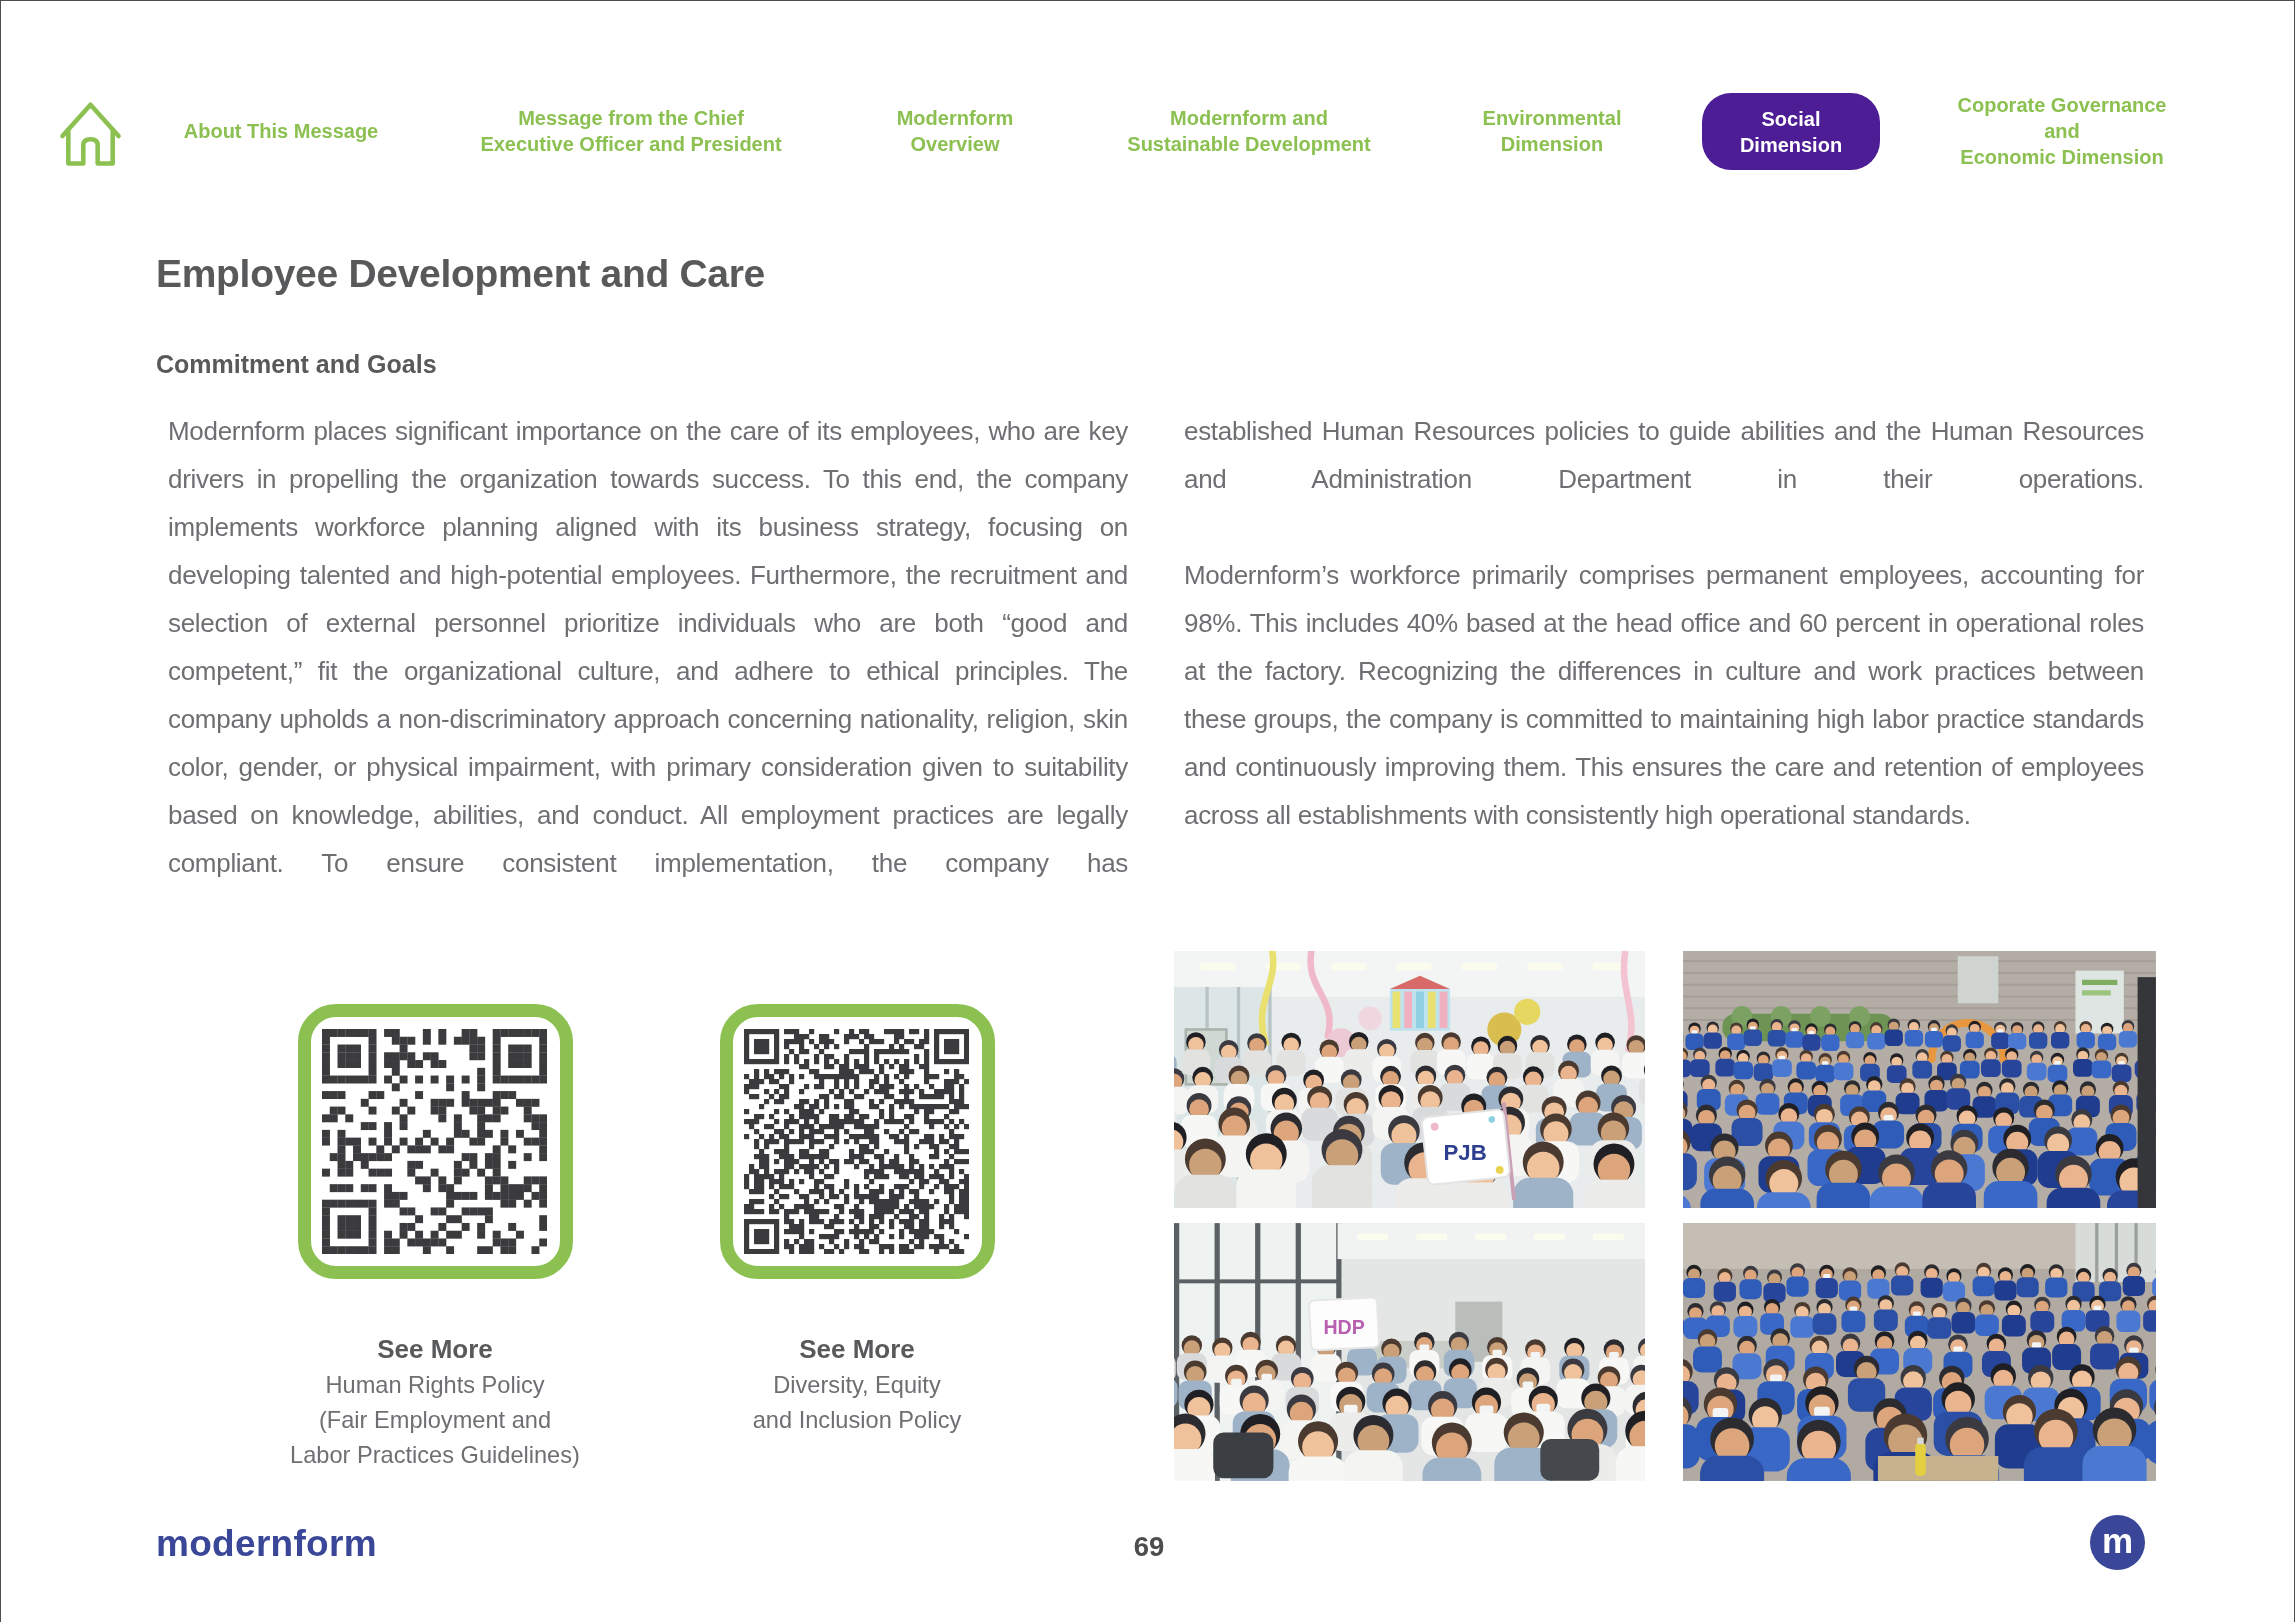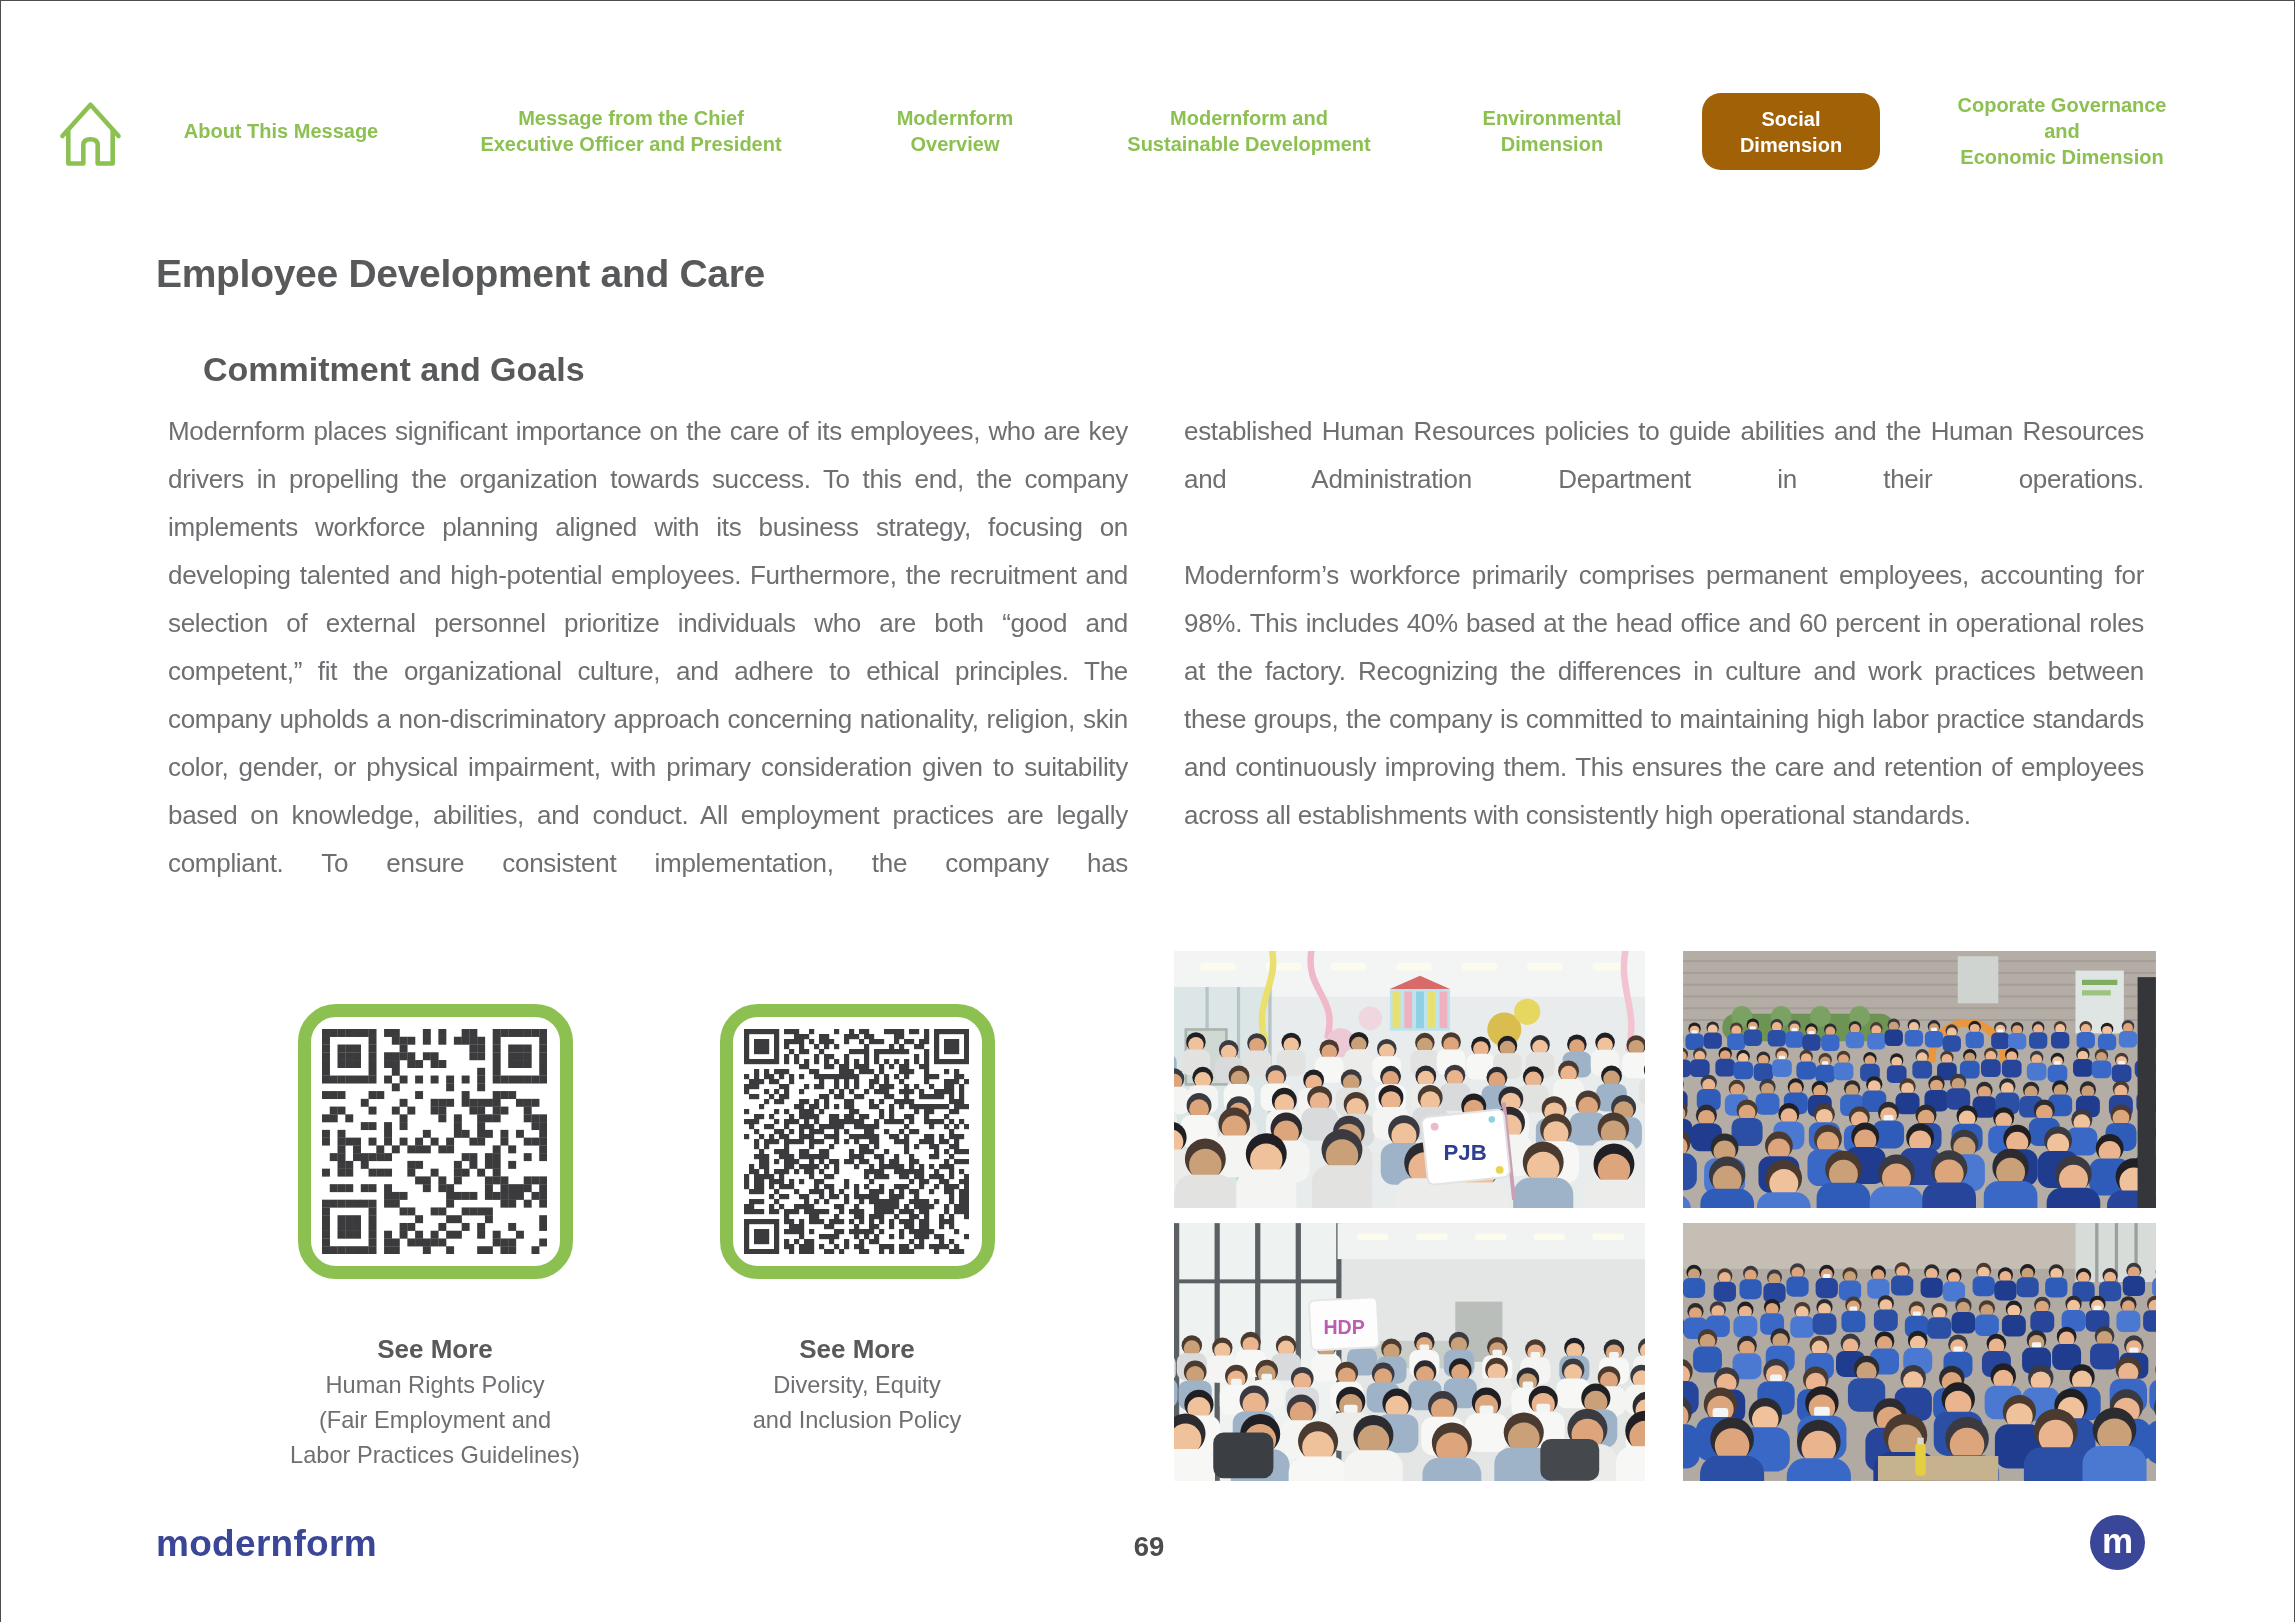--- a/index.html
+++ b/index.html
@@ -9,26 +9,26 @@
     font-family:"Liberation Sans","DejaVu Sans",sans-serif;
   }
   
   .home-icon{position:absolute;left:56px;top:92px;width:67px;height:77px;}
   .nav-item{
     position:absolute;top:89px;height:82px;display:flex;align-items:center;justify-content:center;
     transform:translateX(-50%);text-align:center;font-weight:700;font-size:20px;line-height:26px;
     color:#8CC152;white-space:pre-line;cursor:pointer;
   }
   .nav-item.active{
-    background:#a16207;color:#ffffff;border-radius:19px;min-width:178px;height:77px;top:92px;
+    background:#4c1d95;color:#ffffff;border-radius:29px;min-width:178px;height:77px;top:92px;
     padding:0 15.7px;box-sizing:border-box;
   }
   
   .page-title{position:absolute;left:155px;top:251px;font-size:39px;font-weight:600;color:#58595B;letter-spacing:-0.3px;}
-  .section-heading{position:absolute;left:155px;top:349px;font-size:34px;font-weight:600;color:#58595B;margin-left:47px;}
+  .section-heading{position:absolute;left:155px;top:349px;font-size:25px;font-weight:600;color:#58595B;}
   
   .col{position:absolute;top:394px;width:984px;font-size:26px;line-height:48px;color:#6E6F72;
        text-align:justify;letter-spacing:-0.3px;}
   .col p{margin:12px;}
   .col .stretch{text-align-last:justify;}
   .col-left{left:155px;}
   .col-right{left:1171px;}
   .col-right p + p{margin-top:48px;}
   
   .qr-fig{position:absolute;top:1003px;width:380px;text-align:center;}

